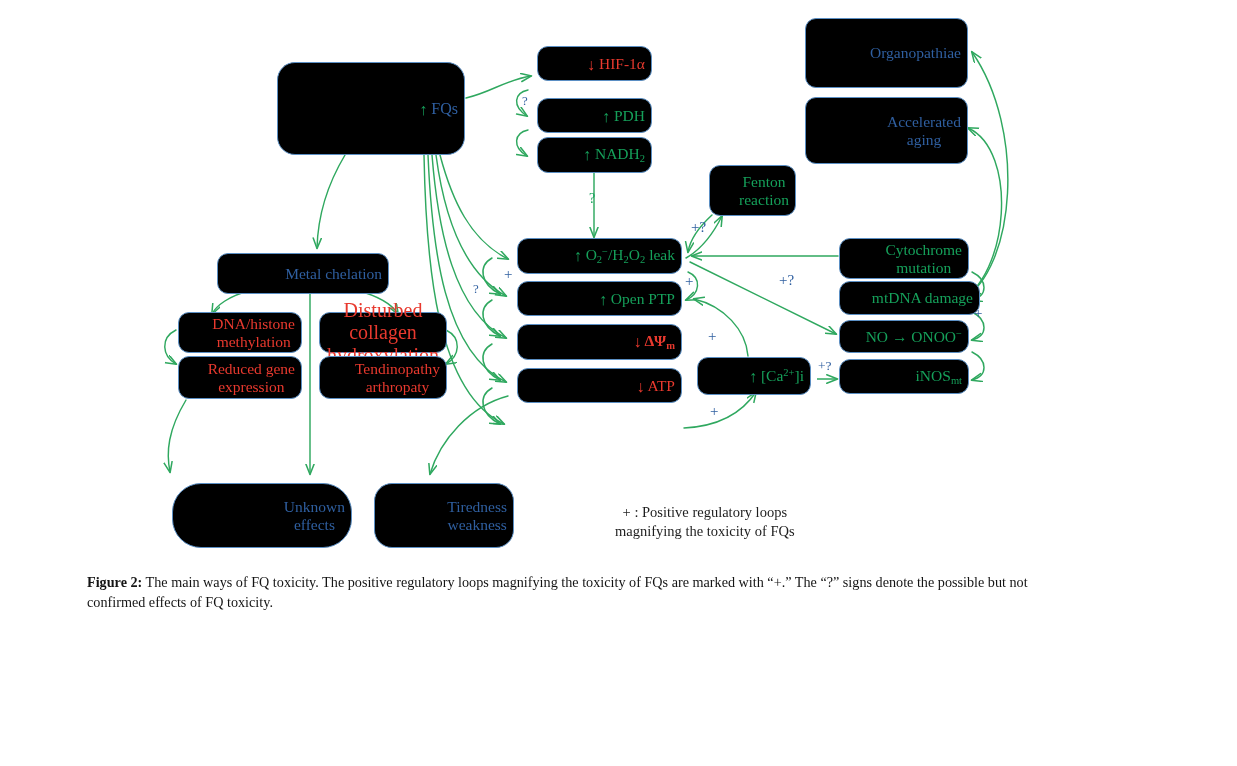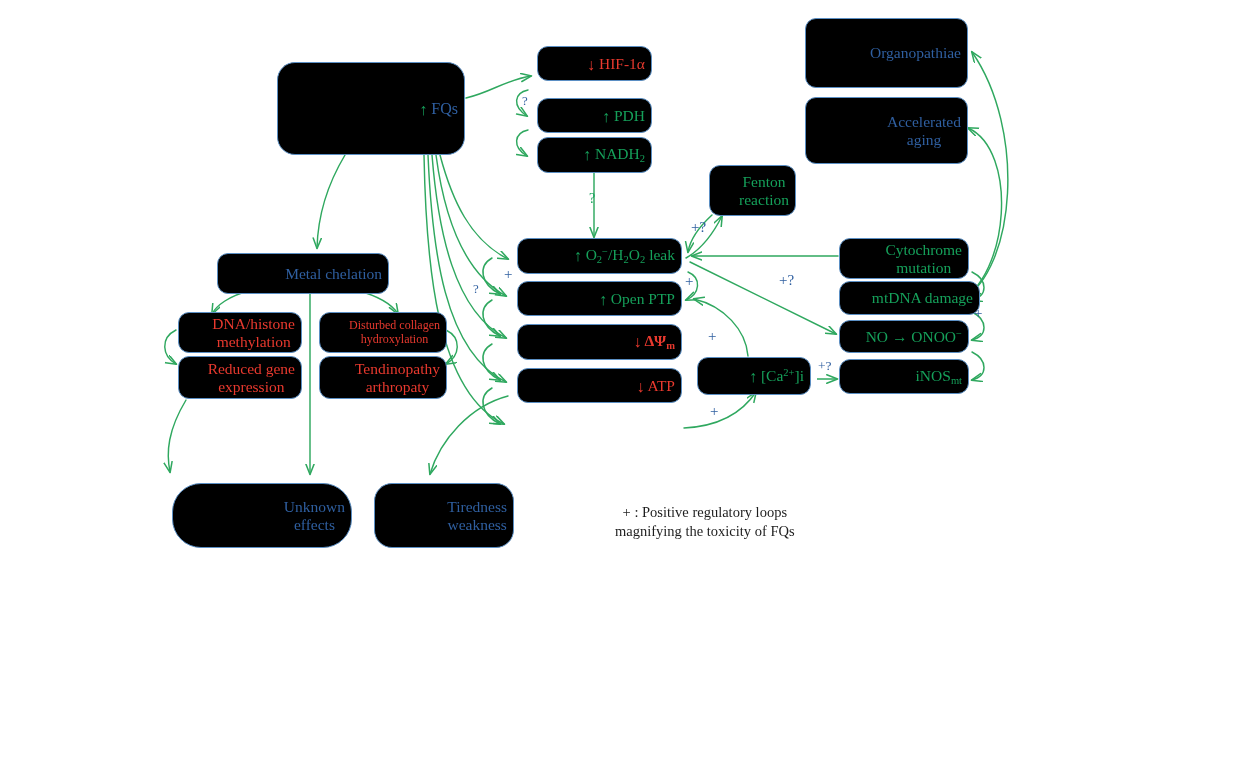--- a/index.html
+++ b/index.html
@@ -208,21 +208,21 @@
 
   <div class="node" style="left:178px;top:312px;width:124px;height:41px;">
     <span class="lbl wrap t-red">DNA/histone<br>methylation</span>
   </div>
 
   <div class="node" style="left:178px;top:356px;width:124px;height:43px;">
     <span class="lbl wrap t-red">Reduced gene<br>expression</span>
   </div>
 
   <div class="node" style="left:319px;top:312px;width:128px;height:41px;">
-    <span class="lbl wrap t-red" style="font-size:12px;">Disturbed collagen<br>hydroxylation</span>
+    <span class="lbl wrap t-red" style="font-size:20px;">Disturbed collagen<br>hydroxylation</span>
   </div>
 
   <div class="node" style="left:319px;top:356px;width:128px;height:43px;">
     <span class="lbl wrap t-red">Tendinopathy<br>arthropaty</span>
   </div>
 
   <div class="node big" style="left:172px;top:483px;width:180px;height:65px;border-radius:29px;">
     <span class="lbl wrap t-blue">Unknown<br>effects</span>
   </div>
 
@@ -244,14 +244,17 @@
 
   <svg style="position:absolute;left:815px;top:368px;width:30px;height:22px;z-index:4;" viewBox="0 0 30 22">
     <path d="M2,11 L22,11" fill="none" stroke="#2fa85f" stroke-width="1.5" marker-end="url(#ah)"></path>
   </svg>
 
   <div class="legend" style="left:615px;top:503px;">
     <div>+ : Positive regulatory loops</div>
     <div>magnifying the toxicity of FQs</div>
   </div>
 
+  <div class="caption">
+    <b>Figure 2:</b><span> The main ways of FQ toxicity. The positive regulatory loops magnifying the toxicity of FQs are marked with “+.” The “?” signs denote the possible but not confirmed effects of FQ toxicity.</span>
+  </div>
 
 </div>
 
 </body></html>

